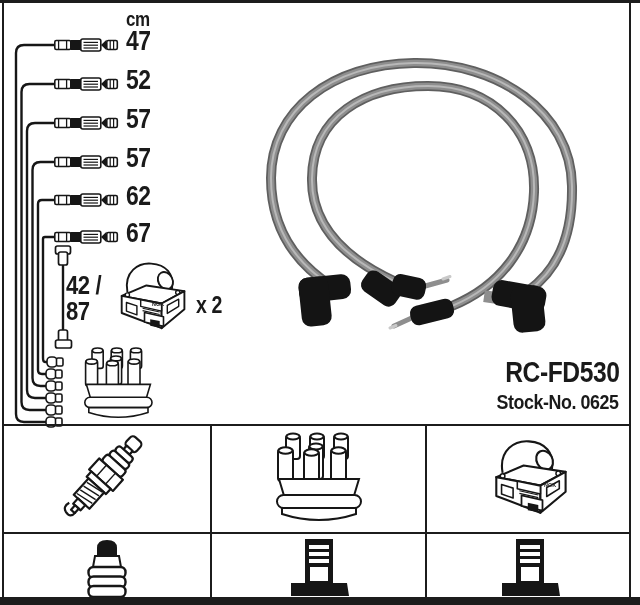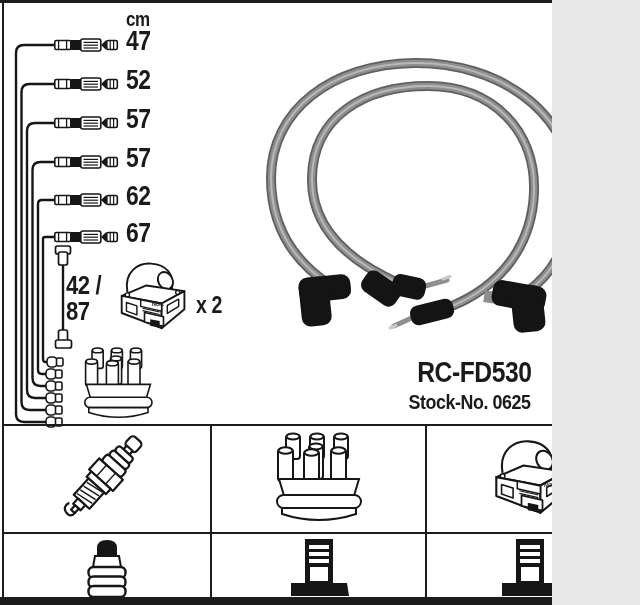--- a/index.html
+++ b/index.html
@@ -1,17 +1,17 @@
 <!DOCTYPE html>
 <html><head>
 <meta charset="utf-8">
 <style>
   html,body { margin:0; padding:0; background:#e8e8e8; }
   .stage {
-    position:relative; width:552px; height:605px; background:#ffffff;
+    position:relative; width:640px; height:605px; background:#ffffff;
     font-family:"Liberation Sans", sans-serif; color:#1a1a1a; overflow:hidden;
   }
   .stage svg { position:absolute; left:0; top:0; }
   .txt { position:absolute; font-weight:bold; line-height:1; white-space:nowrap;
          transform:scaleX(.85); transform-origin:left top; letter-spacing:-0.5px; }
   .txt.right { transform-origin:right top; text-align:right; }
   .unit      { left:126px; top:9px;  font-size:20px; }
   .len0 { left:126px; top:28px; font-size:27px; }
   .len1 { left:126px; top:67px; font-size:27px; }
   .len2 { left:126px; top:106px; font-size:27px; }

